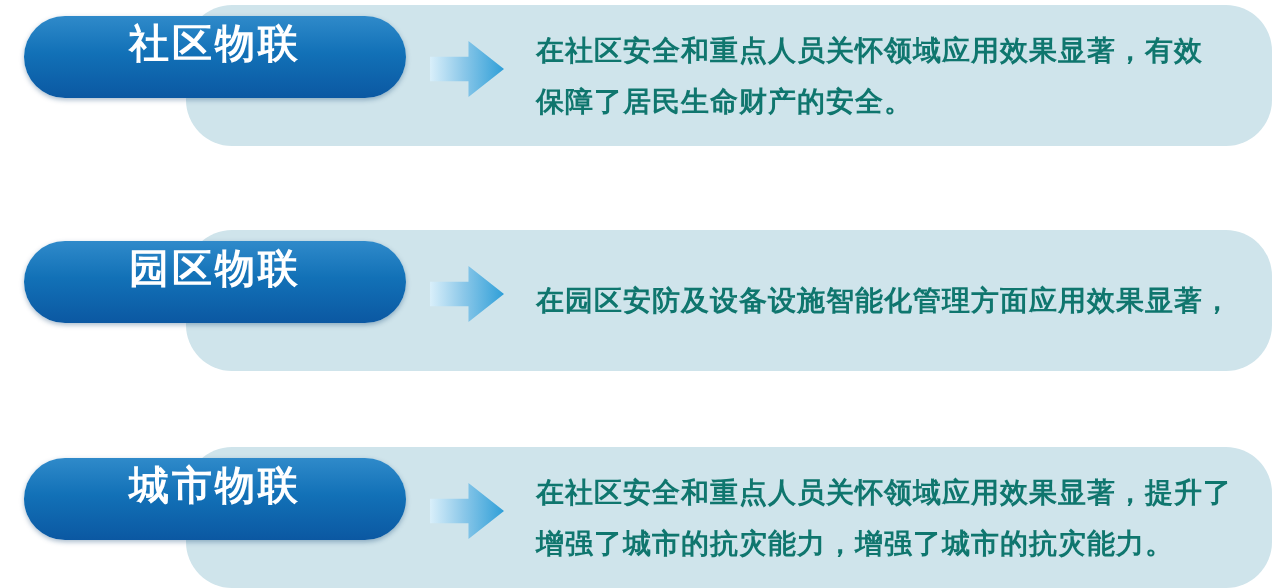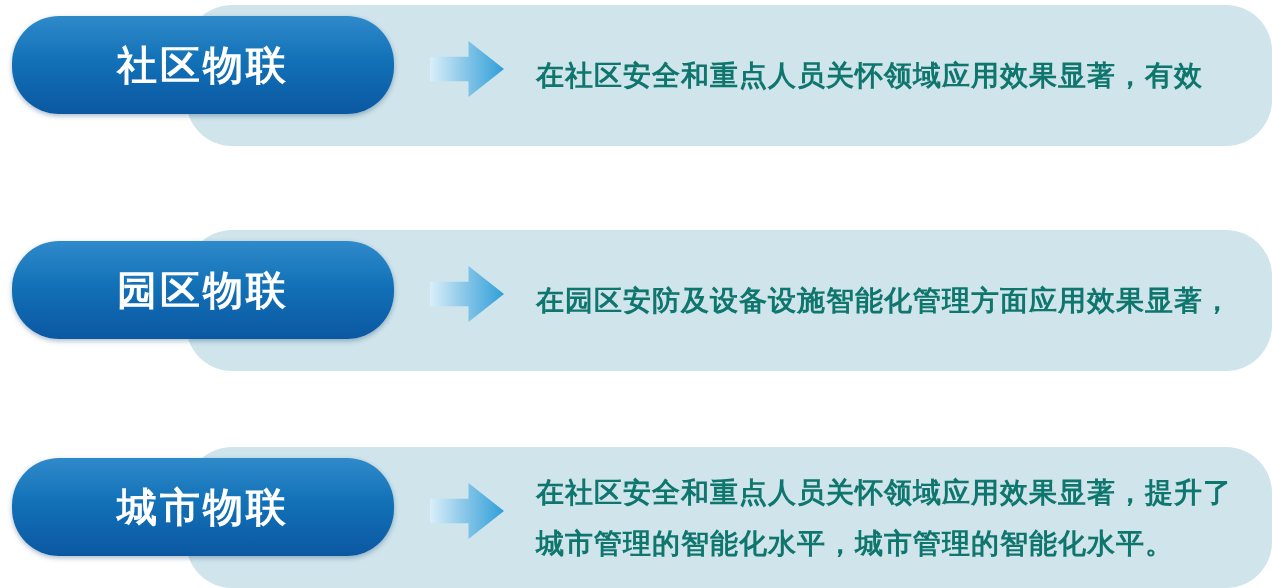--- a/index.html
+++ b/index.html
@@ -29,29 +29,29 @@
     left: 186px;
     top: 0;
     width: 1086px;
     height: 100%;
     background: #cfe4eb;
     border-radius: 46px;
   }
 
   .pill {
     position: absolute;
-    left: 12px;
+    left: 24px;
     top: 11px;
     width: 382px;
-    height: 98px;
+    height: 82px;
     border-radius: 47px;
     background: linear-gradient(180deg, #2f8aca 0%, #1271b7 45%, #0b58a2 100%);
     box-shadow: 0 2px 5px rgba(10, 60, 110, 0.35);
     display: flex;
-    align-items: center;
+    align-items: flex-start;
     justify-content: center;
     color: #ffffff;
     font-size: 40px;
     font-weight: bold;
     letter-spacing: 3px;
   }
 
   .arrow {
     position: absolute;
     left: 430px;
@@ -82,20 +82,21 @@
 <body>
 
 <div class="row row1">
   <div class="panel"></div>
   <div class="pill">
     <span>社区物联</span>
   </div>
   <div class="arrow"></div>
   <div class="desc">
     <div>在社区安全和重点人员关怀领域应用效果显著，有效</div>
+    <div>保障了居民生命财产的安全。</div>
   </div>
 </div>
 
 <div class="row row2">
   <div class="panel"></div>
   <div class="pill">
     <span>园区物联</span>
   </div>
   <div class="arrow"></div>
   <div class="desc">
@@ -104,15 +105,15 @@
 </div>
 
 <div class="row row3">
   <div class="panel"></div>
   <div class="pill">
     <span>城市物联</span>
   </div>
   <div class="arrow"></div>
   <div class="desc">
     <div>在社区安全和重点人员关怀领域应用效果显著，提升了</div>
-    <div>城市管理的智能化水平，城市管理的智能化水平。</div>
+    <div>增强了城市的抗灾能力，增强了城市的抗灾能力。</div>
   </div>
 </div>
 
 </body></html>

